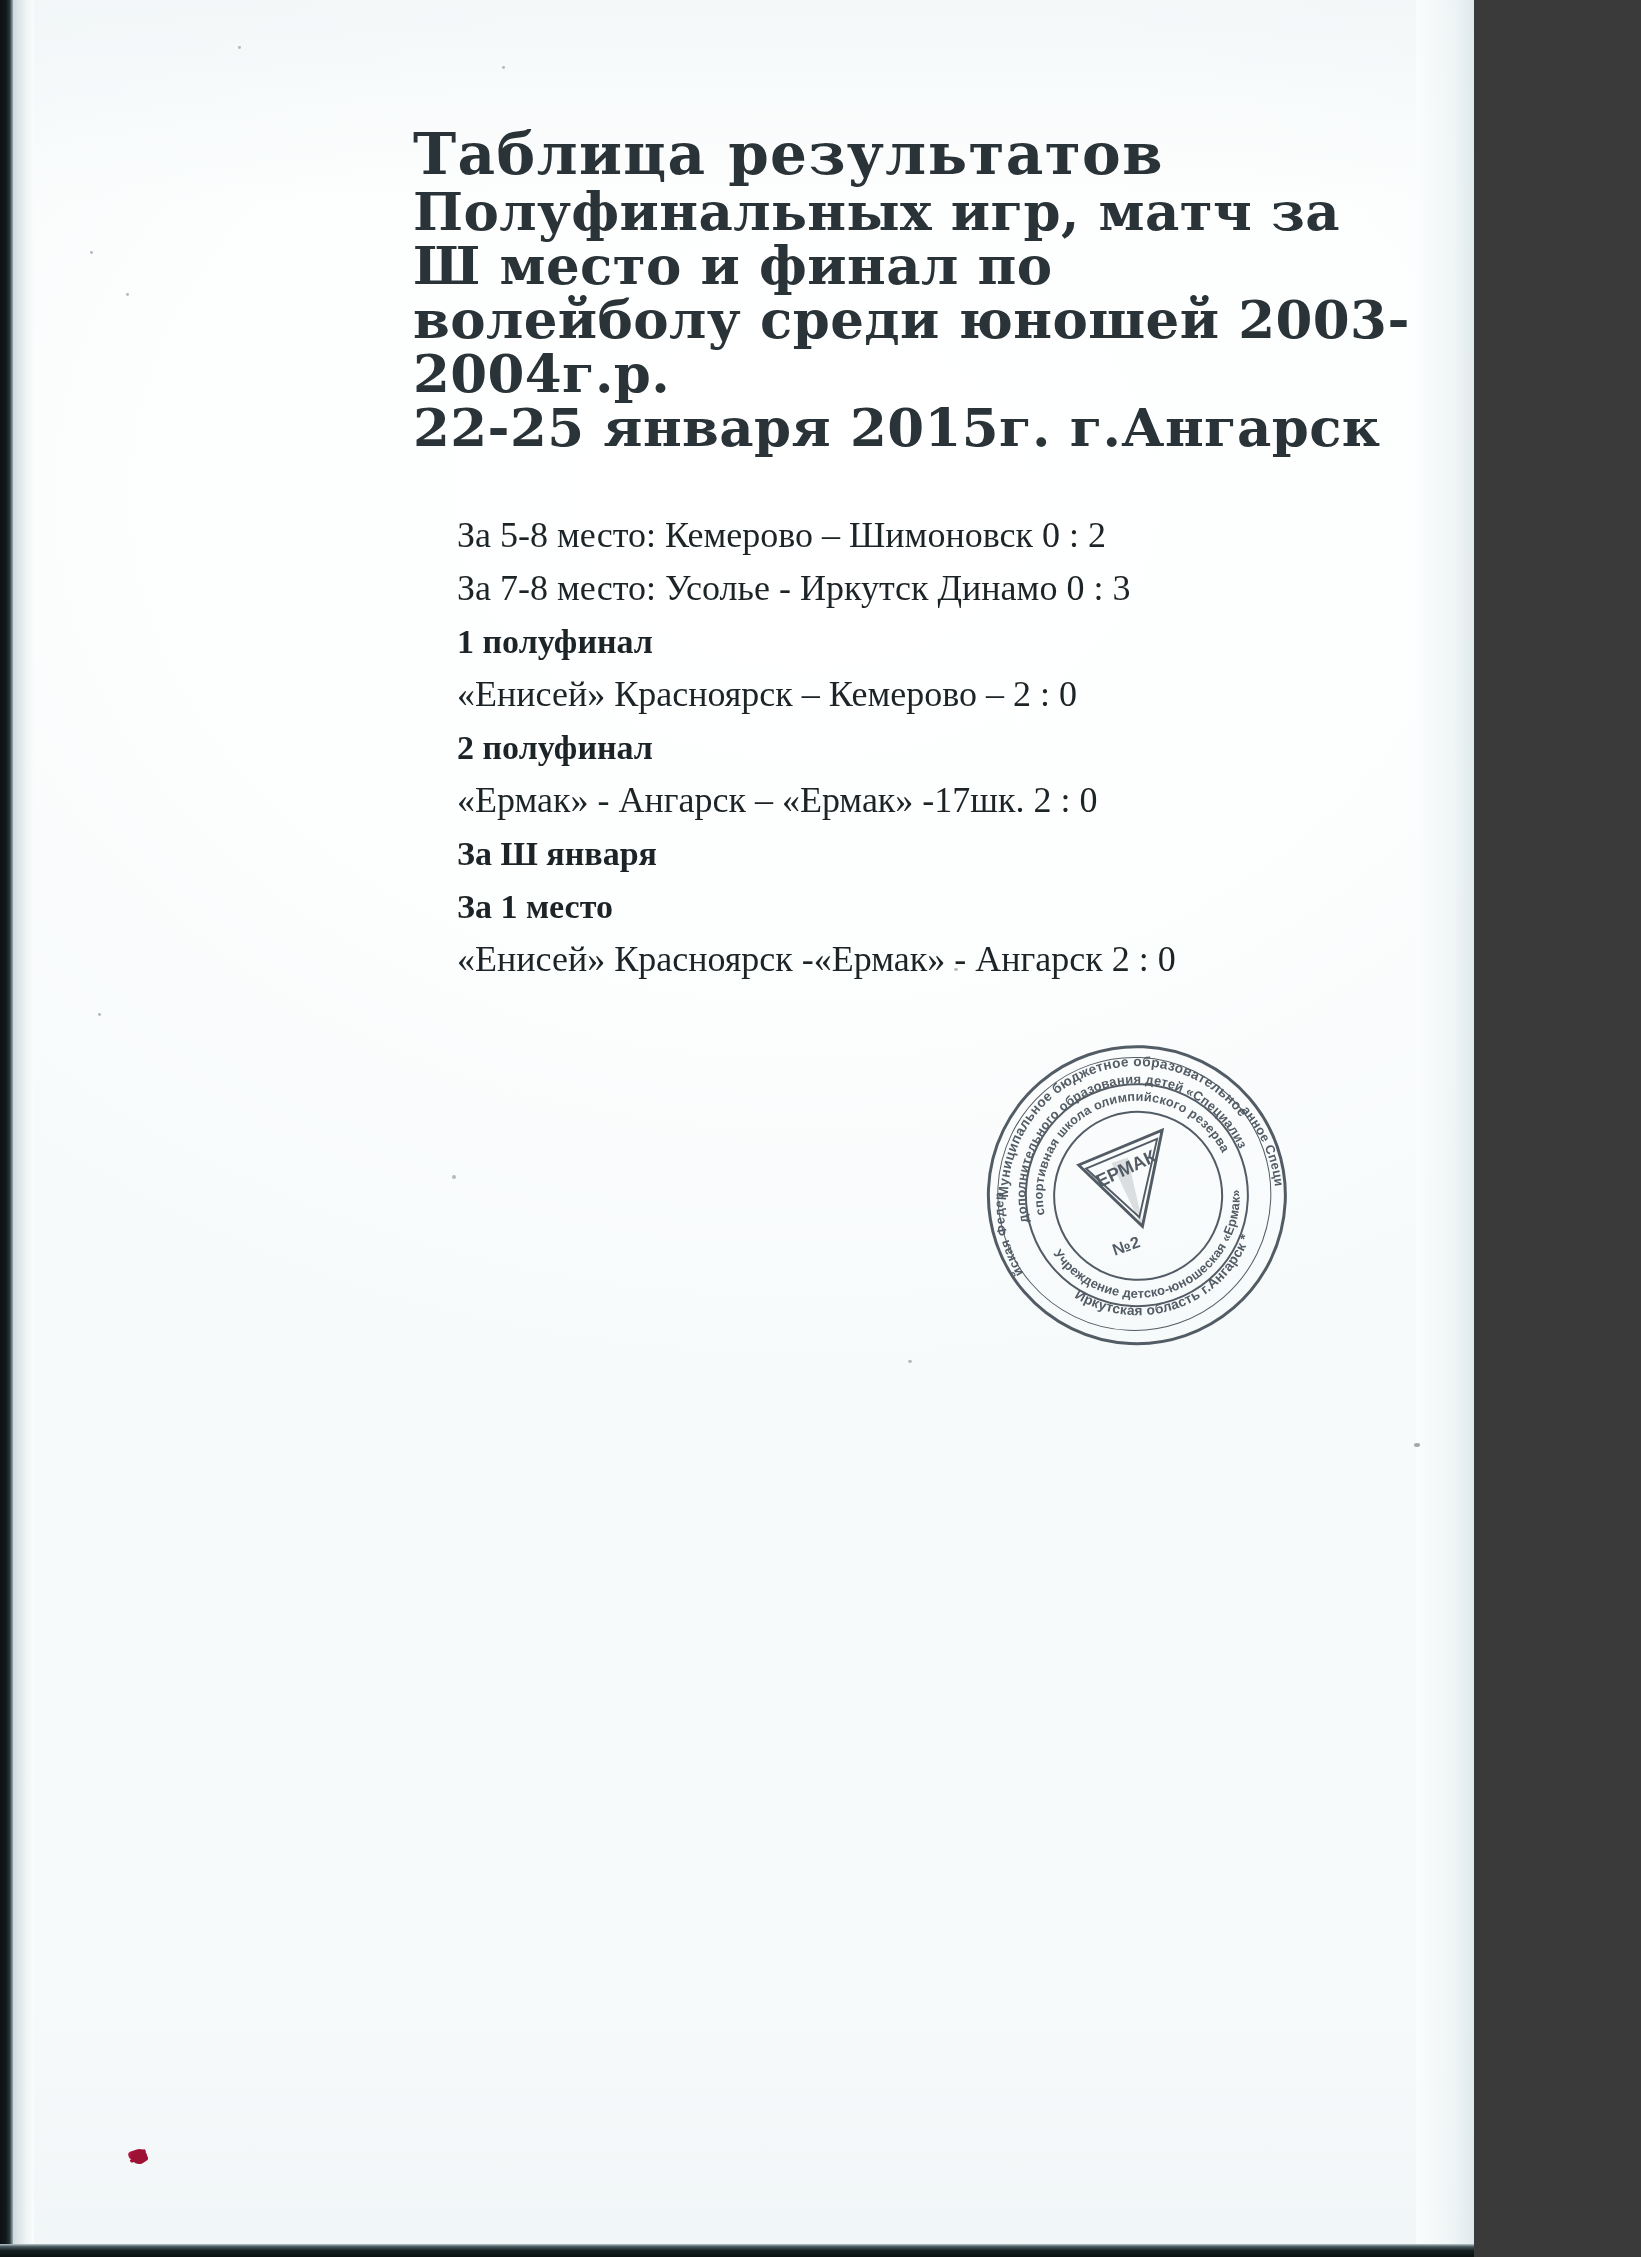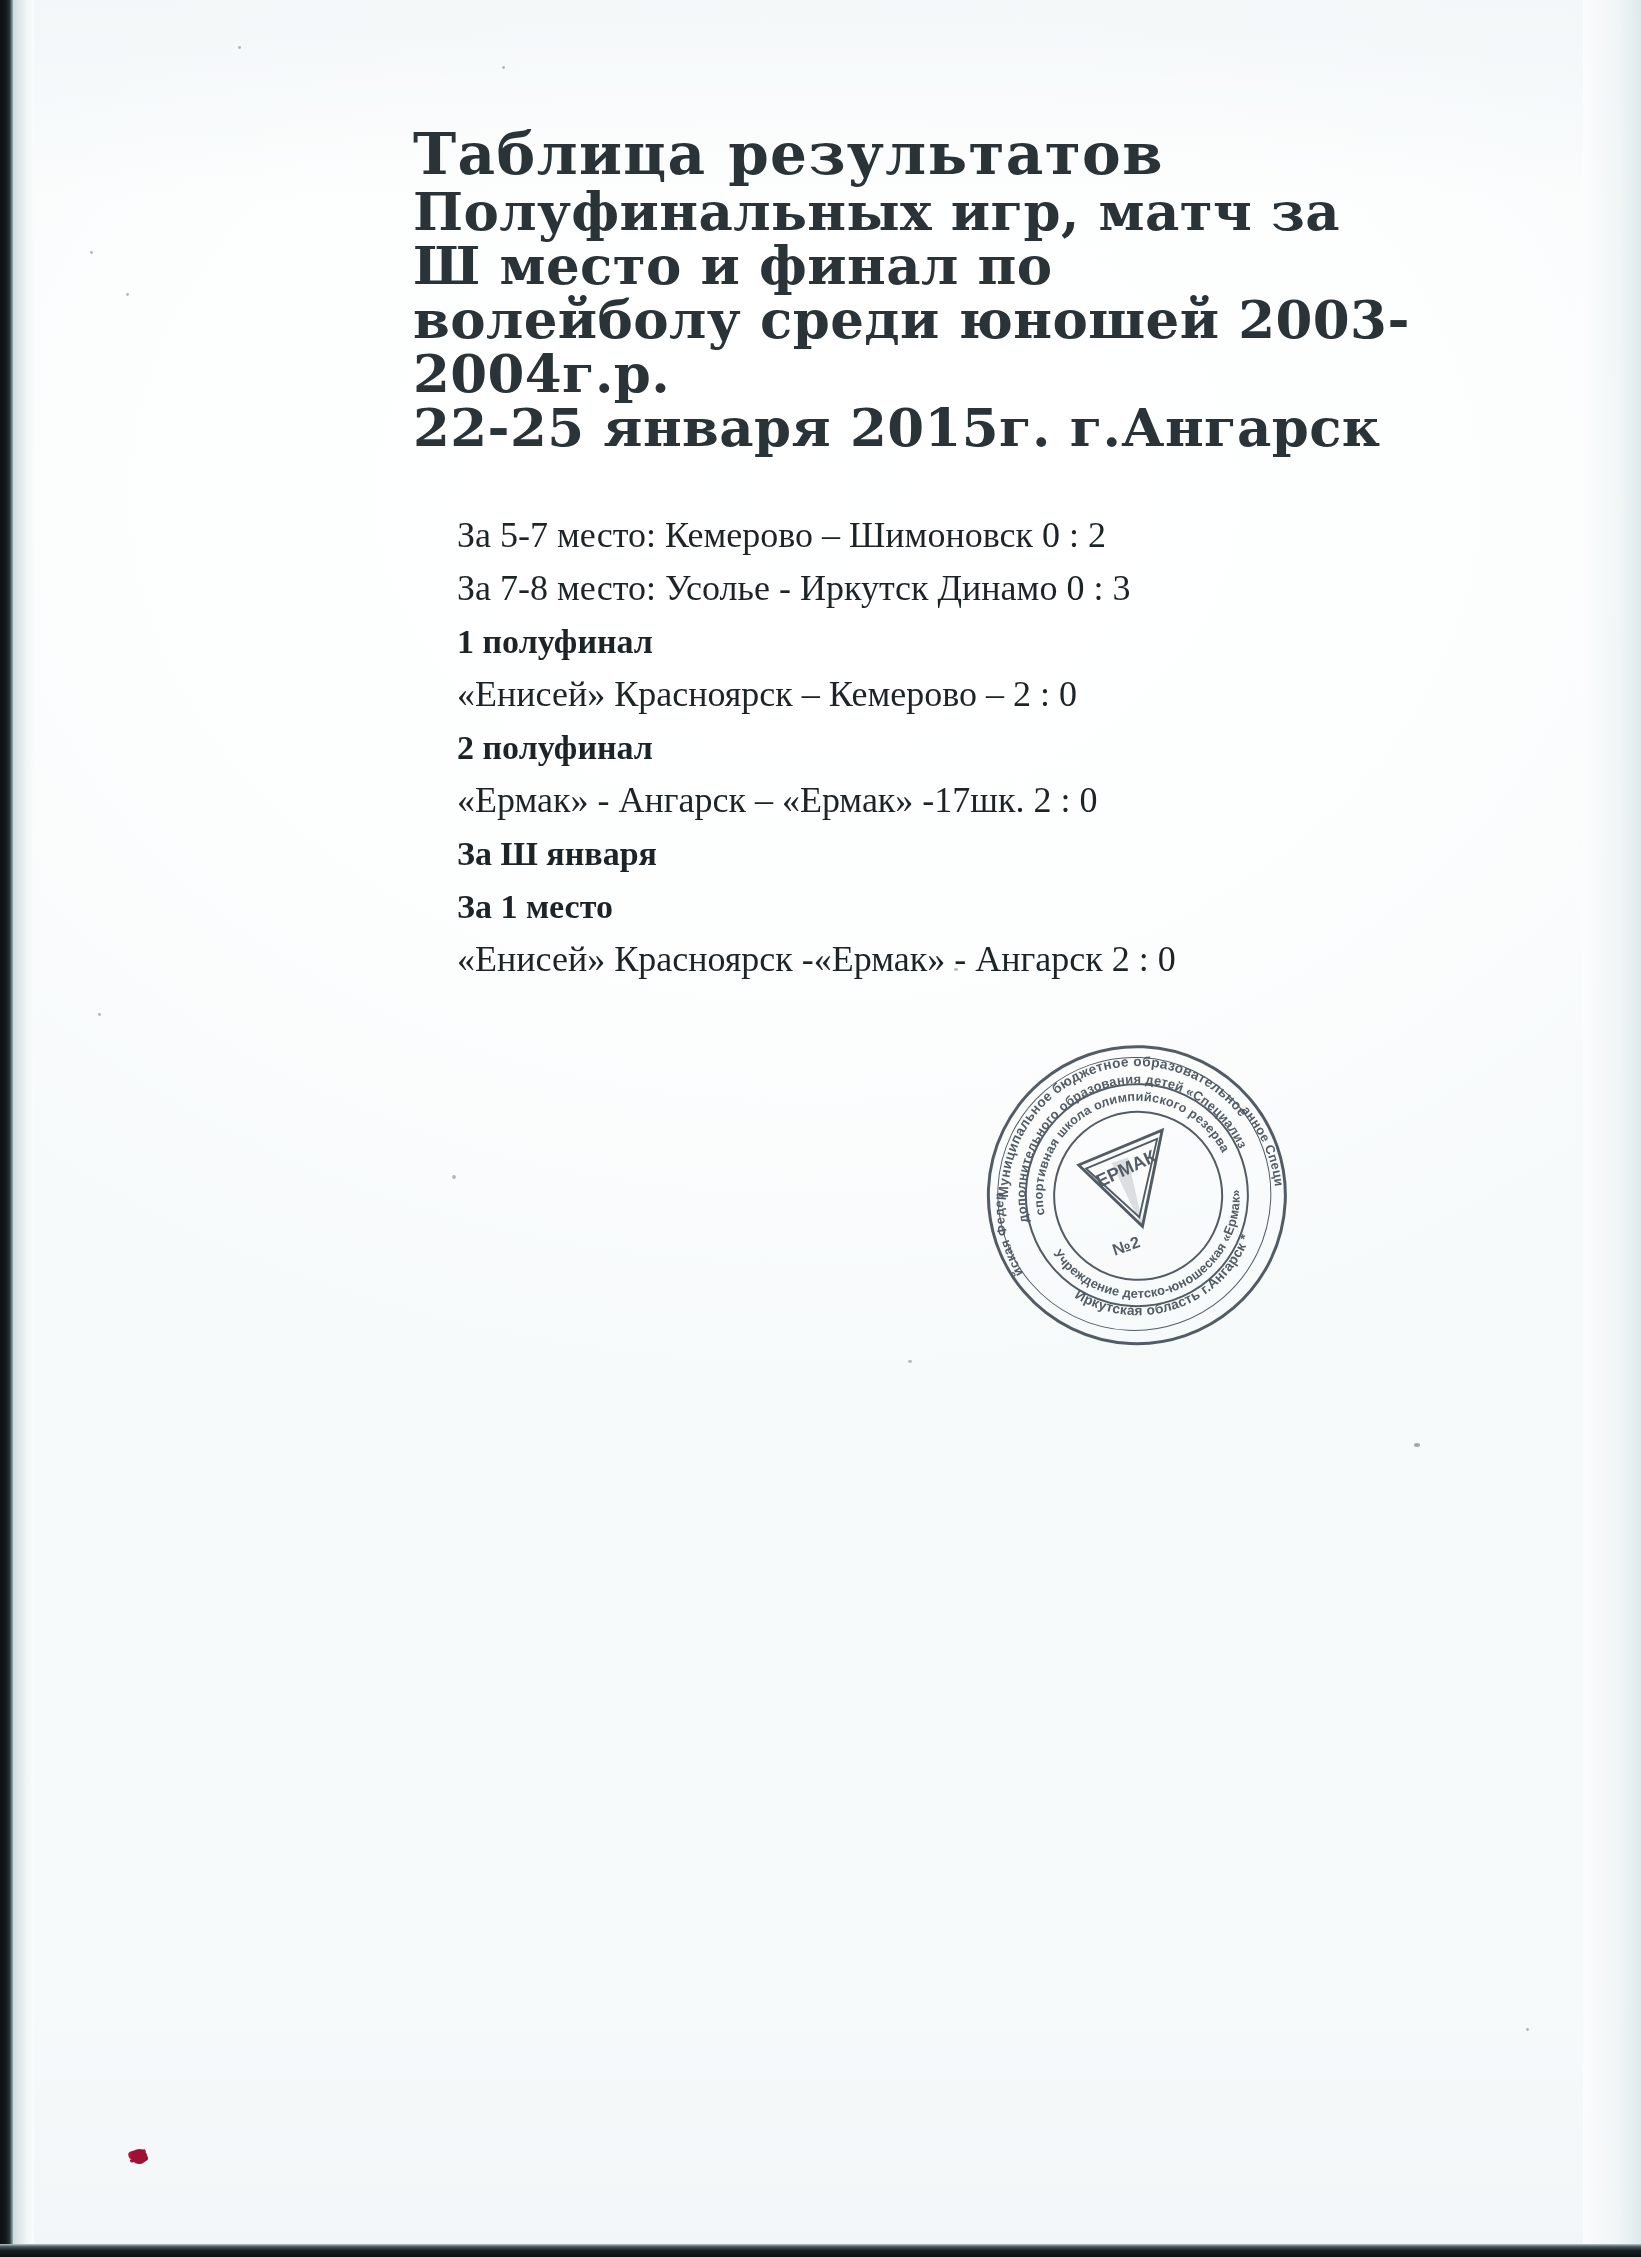--- a/index.html
+++ b/index.html
@@ -1,21 +1,21 @@
 <!DOCTYPE html>
 <html><head>
 <meta charset="utf-8">
 <title>Таблица результатов</title>
 <style>
   html,body{margin:0;padding:0;background:#3a3a3a;}
   body{font-family:"Liberation Serif",serif;}
 
   #page{
     position:relative;
-    width:1641px;height:2257px;
+    width:1474px;height:2257px;
     background:#f0abfc;
     overflow:hidden;
   }
 
   
   .scan-edge-left{
     position:absolute;left:0;top:0;width:12.6px;height:2257px;
     background:linear-gradient(90deg,#0d1011 0%,#10191c 45%,#28383c 75%,#9fb2b6 100%);
   }
   .scan-edge-left-soft{
@@ -149,21 +149,21 @@
     <div class="title-block">
       <div class="title-main">Таблица результатов</div>
       <div class="title-sub">Полуфинальных игр, матч за</div>
       <div class="title-sub">Ш место и финал по</div>
       <div class="title-sub">волейболу среди юношей 2003-</div>
       <div class="title-sub">2004г.р.</div>
       <div class="title-sub">22-25 января 2015г. г.Ангарск</div>
     </div>
 
     <div class="results-block">
-      <div class="row">За 5-7 место: Кемерово – Шимоновск 0 : 2</div>
+      <div class="row">За 5-8 место: Кемерово – Шимоновск 0 : 2</div>
       <div class="row">За 7-8 место: Усолье  - Иркутск Динамо  0 : 3</div>
       <div class="row bold">1 полуфинал</div>
       <div class="row">«Енисей» Красноярск – Кемерово – 2 : 0</div>
       <div class="row bold">2 полуфинал</div>
       <div class="row">«Ермак» - Ангарск – «Ермак» -17шк. 2 : 0</div>
       <div class="row bold">За Ш января</div>
       <div class="row bold">За 1 место</div>
       <div class="row">«Енисей» Красноярск -«Ермак» - Ангарск 2 : 0</div>
     </div>
 

